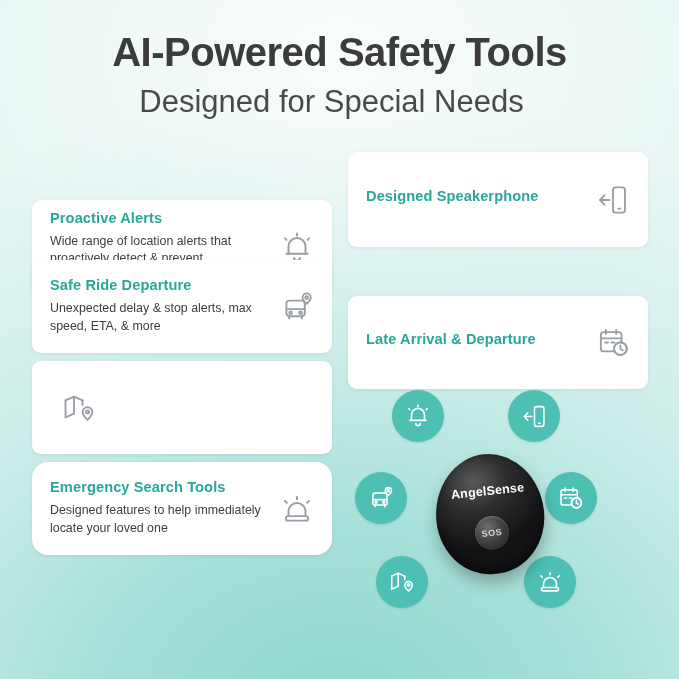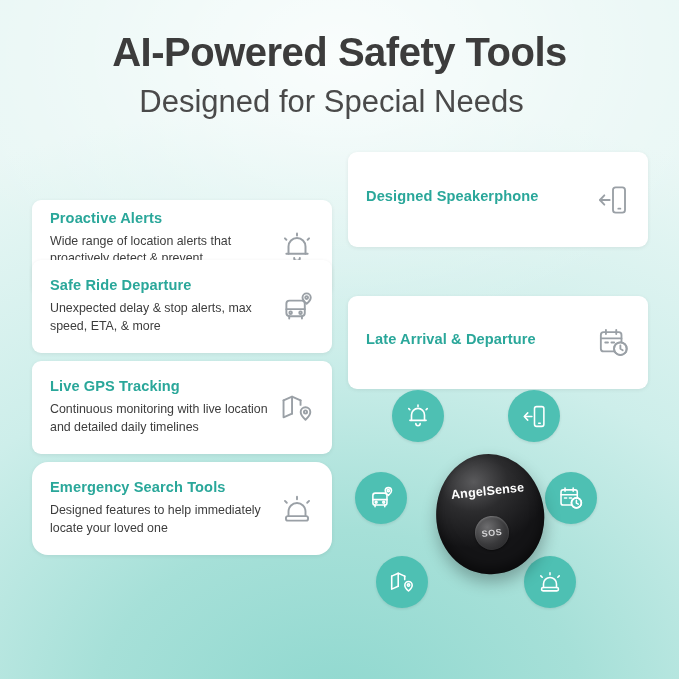--- a/index.html
+++ b/index.html
@@ -249,24 +249,20 @@
           <path d="M6.5 2.8v3M14 2.8v3"></path>
           <path d="M6 12h2M10.5 12h2"></path>
           <circle cx="17" cy="16.5" r="4.6" fill="#ffffff"></circle>
           <circle cx="17" cy="16.5" r="4.6"></circle>
           <path d="M17 14.2v2.4l1.7 1"></path>
         </svg>
       </div>
     </div>
 
     <div class="card" id="card-gps">
-      <div class="txt">
-        <h3>Live GPS Tracking</h3>
-        <p>Continuous monitoring with live location and detailed daily timelines</p>
-      </div>
       <div class="ic">
         <svg width="34" height="34" viewBox="0 0 24 24" fill="none" stroke="currentColor" stroke-width="1.35" stroke-linecap="round" stroke-linejoin="round">
           <path d="M2.5 6.6l6-2.6 6 2.6"></path>
           <path d="M2.5 6.6v12l6-2.6"></path>
           <path d="M8.5 4v12"></path>
           <path d="M14.5 6.6v3.2"></path>
           <path d="M18 11.5c1.9 0 3.4 1.5 3.4 3.4 0 2.4-3.4 5.4-3.4 5.4s-3.4-3-3.4-5.4c0-1.9 1.5-3.4 3.4-3.4z"></path>
           <circle cx="18" cy="14.8" r="1.1"></circle>
         </svg>
       </div>

